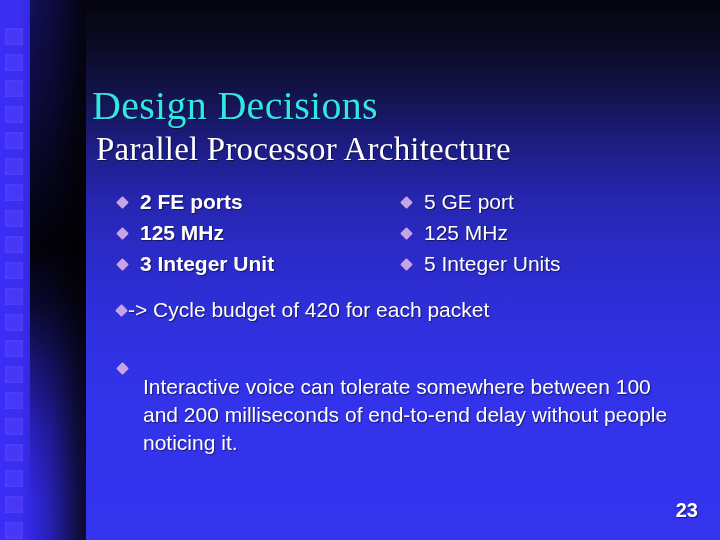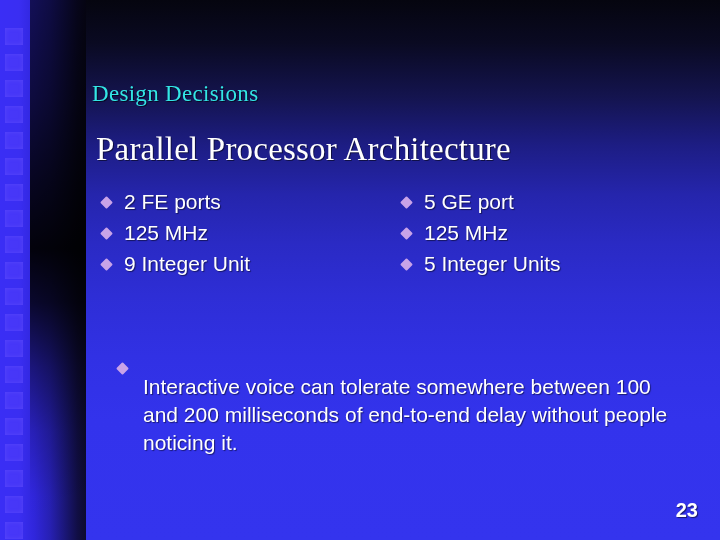--- a/index.html
+++ b/index.html
@@ -77,23 +77,23 @@
     width: 18px;
     height: 17px;
     background: rgba(90,70,255,0.42);
     box-shadow: inset 0 0 4px rgba(120,100,255,0.35);
   }
 
   
   .title {
     position: absolute;
     left: 92px;
-    top: 74px;
+    top: 86px;
     font-family: "Liberation Serif", serif;
-    font-size: 23px;
+    font-size: 40px;
     line-height: 40px;
     color: #33e6e6;
     letter-spacing: 0.3px;
     white-space: nowrap;
     text-shadow: 1px 1px 0 rgba(0,0,0,0.55);
   }
   .subtitle {
     position: absolute;
     left: 96px;
     top: 131px;
@@ -103,21 +103,21 @@
     color: #ffffff;
     letter-spacing: 0.2px;
     white-space: nowrap;
     text-shadow: 1px 1px 0 rgba(0,0,0,0.5);
   }
 
   .col {
     position: absolute;
     top: 186px;
   }
-  .col-left  { left: 102px; }
+  .col-left  { left: 118px; font-weight: bold; }
   .col-right { left: 402px; }
 
   .bullet-row {
     display: flex;
     align-items: flex-start;
     height: 31px;
     color: #ffffff;
     font-size: 21px;
     line-height: 31px;
     white-space: nowrap;
@@ -226,39 +226,43 @@
     <div class="bullet-row">
       <span class="dia"></span>
       <span>2 FE ports</span>
     </div>
     <div class="bullet-row">
       <span class="dia"></span>
       <span>125 MHz</span>
     </div>
     <div class="bullet-row">
       <span class="dia"></span>
-      <span>9 Integer Unit</span>
+      <span>3 Integer Unit</span>
     </div>
   </div>
 
   <div class="col col-right">
     <div class="bullet-row">
       <span class="dia"></span>
       <span>5 GE port</span>
     </div>
     <div class="bullet-row">
       <span class="dia"></span>
       <span>125 MHz</span>
     </div>
     <div class="bullet-row">
       <span class="dia"></span>
       <span>5 Integer Units</span>
     </div>
   </div>
 
+  <div class="para" id="cycle-line">
+    <span class="dia-abs"></span>
+    <span class="ptext">-&gt; Cycle budget of 420 for each packet</span>
+  </div>
 
   <div class="para" id="tolerate-line">
     <span class="dia-abs"></span>
     <span class="ptext">Interactive voice can tolerate somewhere between 100 and 200 milliseconds of end-to-end delay without people noticing it.</span>
   </div>
 
 
   <div class="page-number">23</div>
 
 </div>

